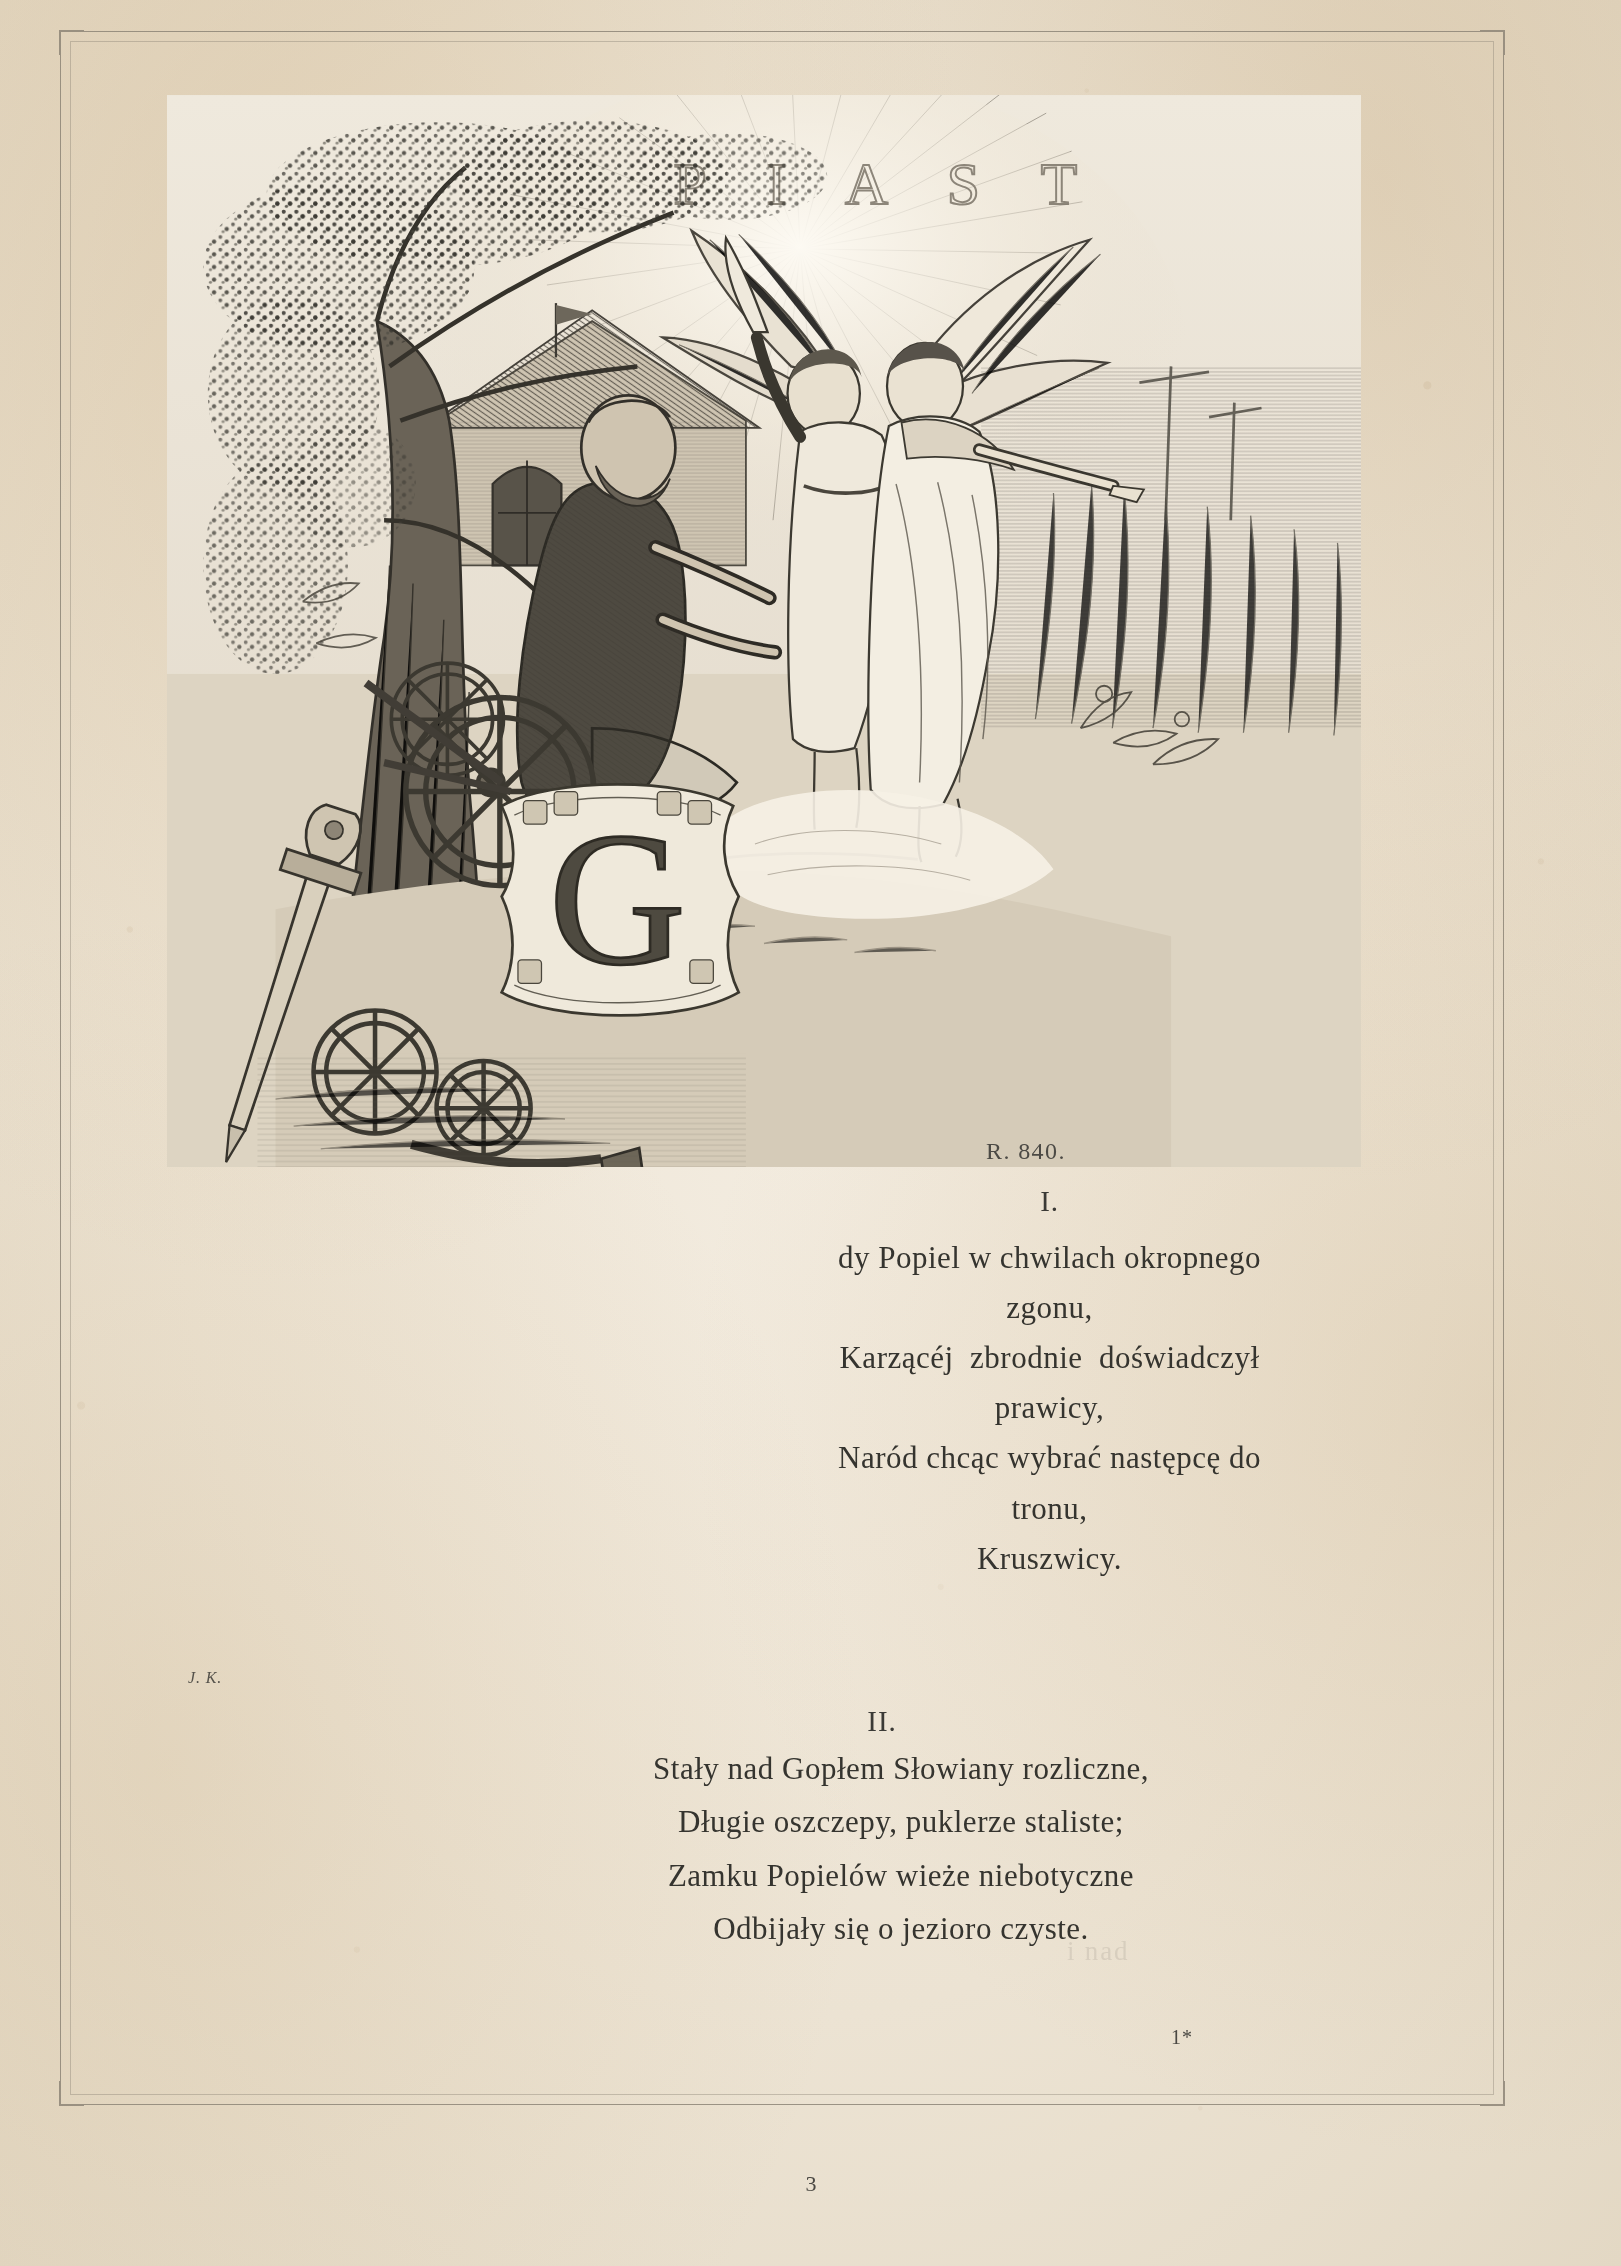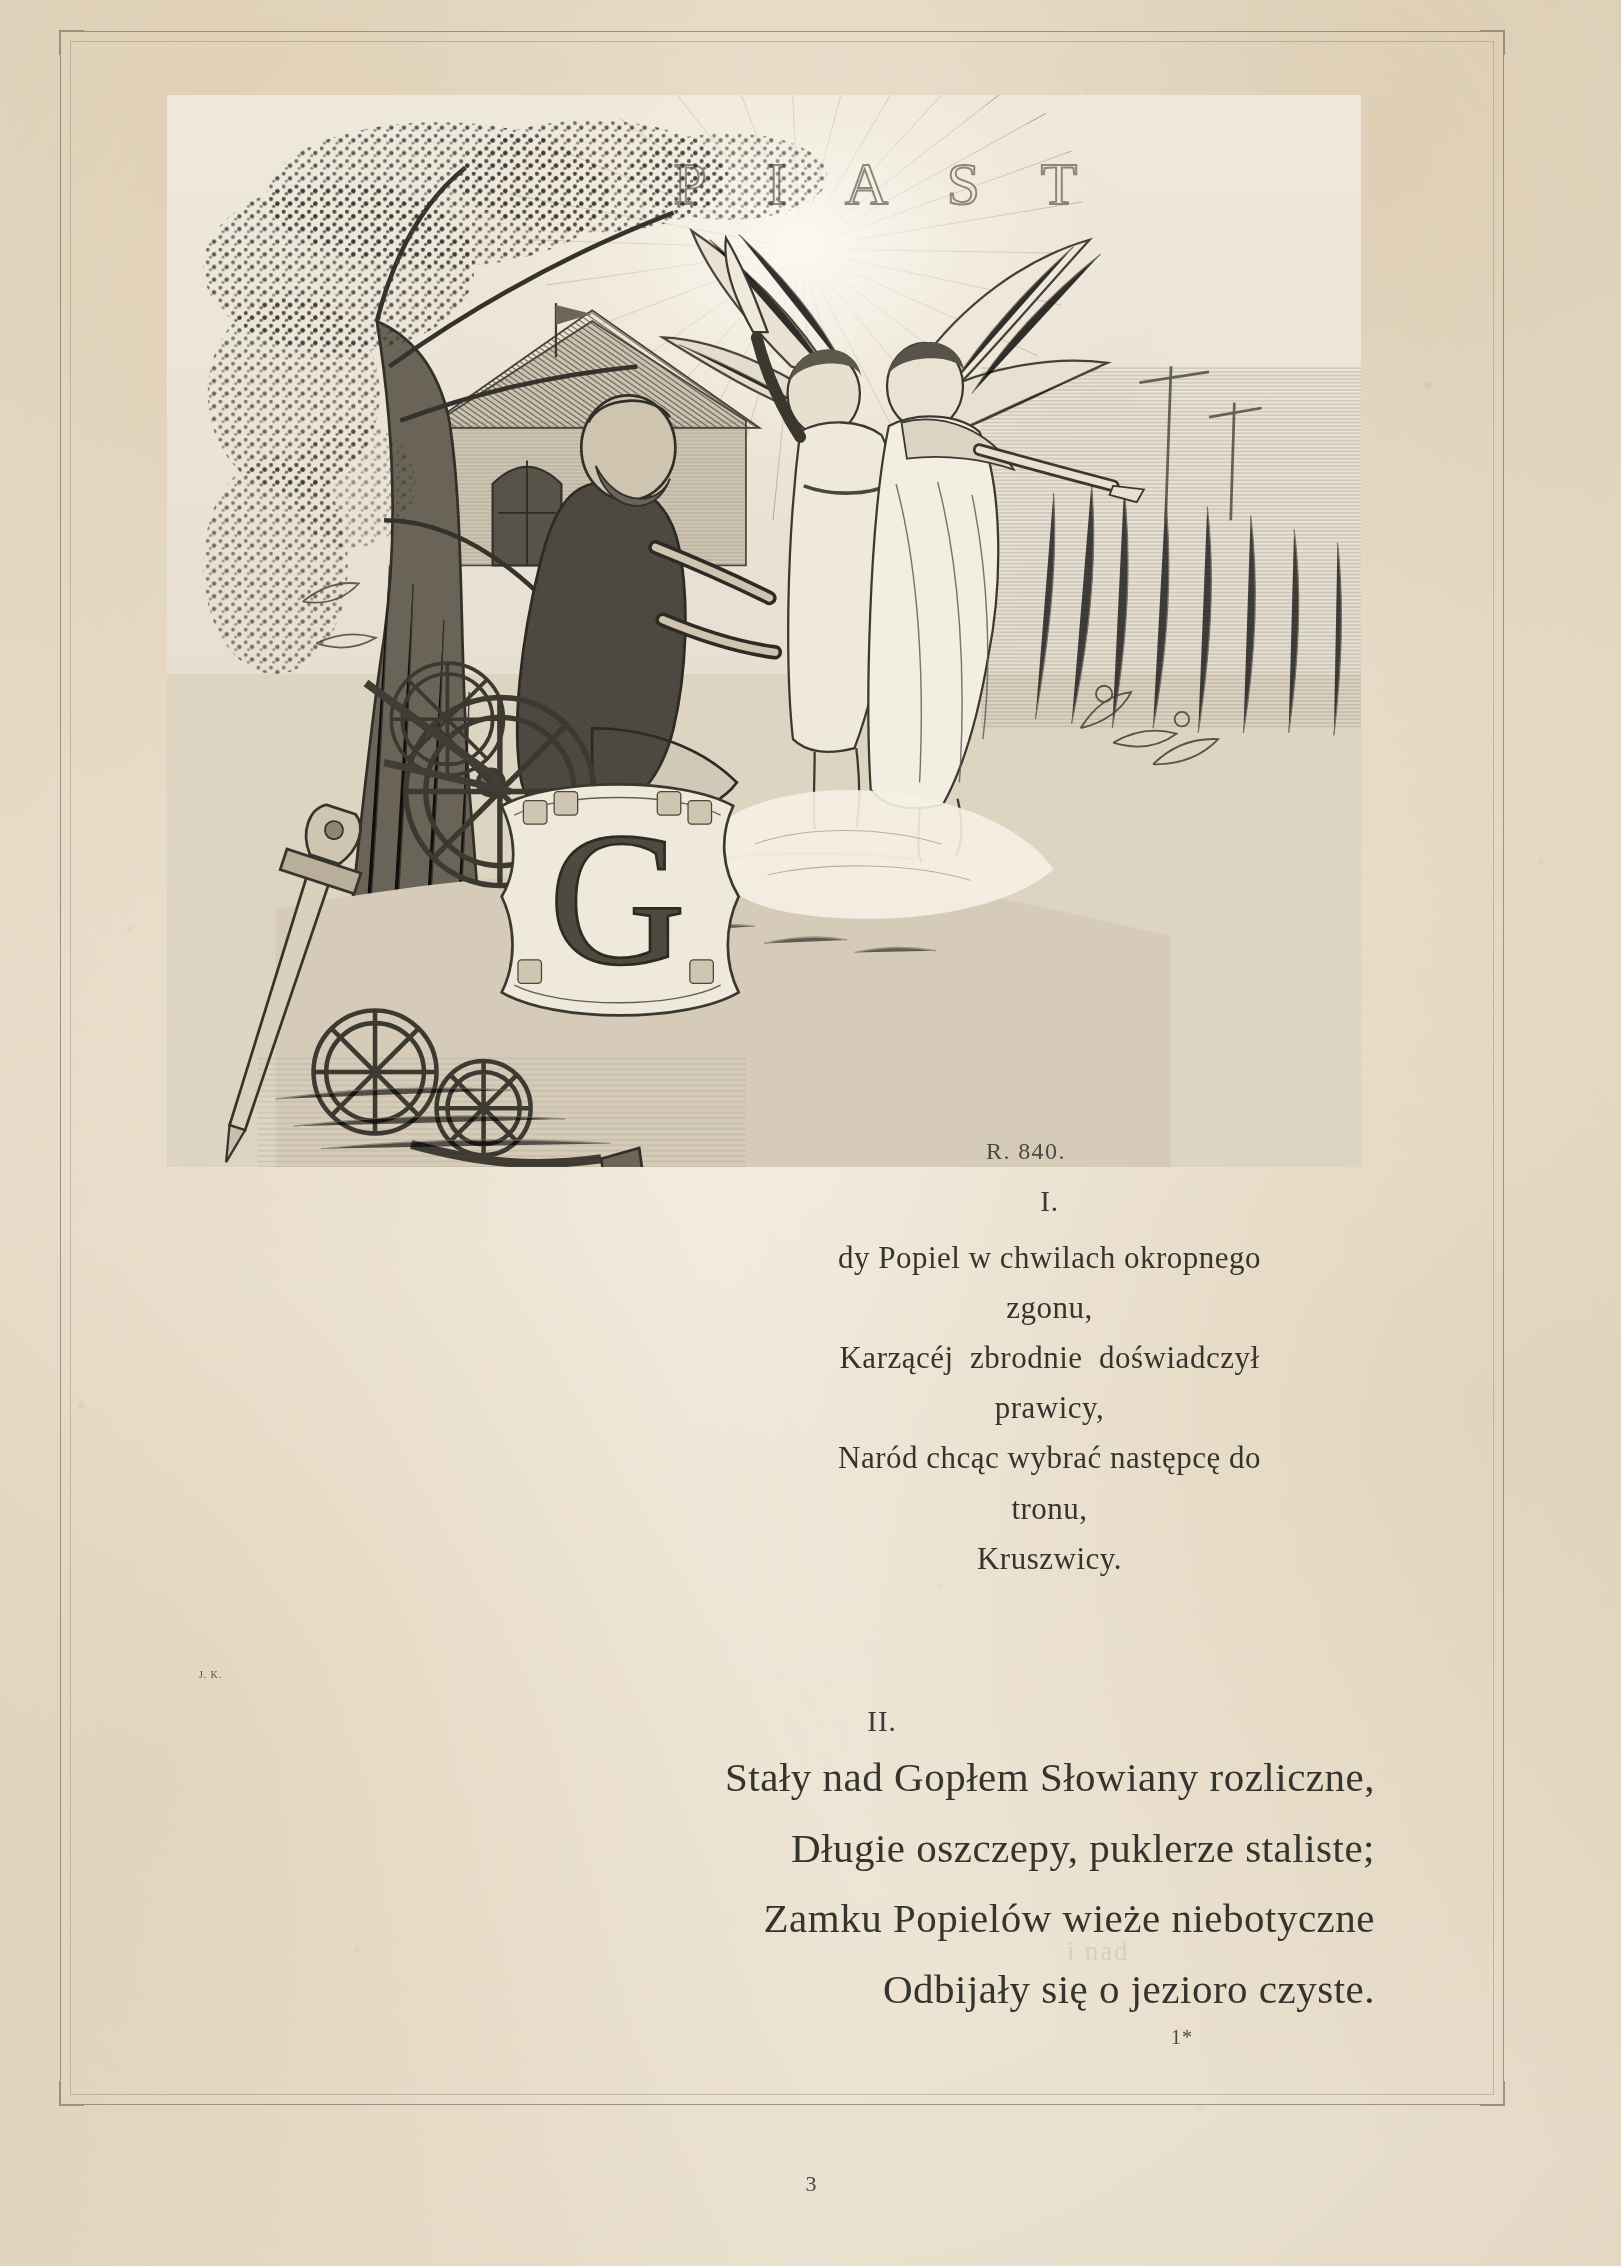--- a/index.html
+++ b/index.html
@@ -107,47 +107,48 @@
   .poem-col .line.indent-first {
     text-align: center;
   }
   .stanza-2 {
     position: absolute;
     left: 389px; top: 1705px;
     width: 986px;
   }
   .stanza-2 .num { margin-bottom: 4px; }
   .stanza-2 .line {
-    font-size: 41px;
+    font-size: 31px;
     line-height: 1.72;
     color: #35342f;
-    text-align: right;
+    text-align: center;
     letter-spacing: 0.5px;
     padding-left: 38px;
   }
   .signature-mark {
     position: absolute;
     left: 1171px; top: 2026px;
     font-size: 20px;
     color: #4a4843;
     letter-spacing: 0.9px;
   }
   .folio {
     position: absolute;
     left: 0; right: 0; top: 2171px;
     text-align: center;
     font-size: 22px;
     color: #4a4843;
   }
   .artist-mark {
     position: absolute;
-    left: 199px; top: 1669px;
-    font-size: 10px;
+    left: 188px; top: 1669px;
+    font-size: 16px;
     color: #55524b;
     letter-spacing: 0.9px;
+    font-style: italic;
   }
   
   .showthrough {
     position: absolute;
     left: 1067px; top: 1936px;
     font-size: 27px;
     color: rgba(90,84,74,.13);
     letter-spacing: 1.8px;
   }
 </style>

